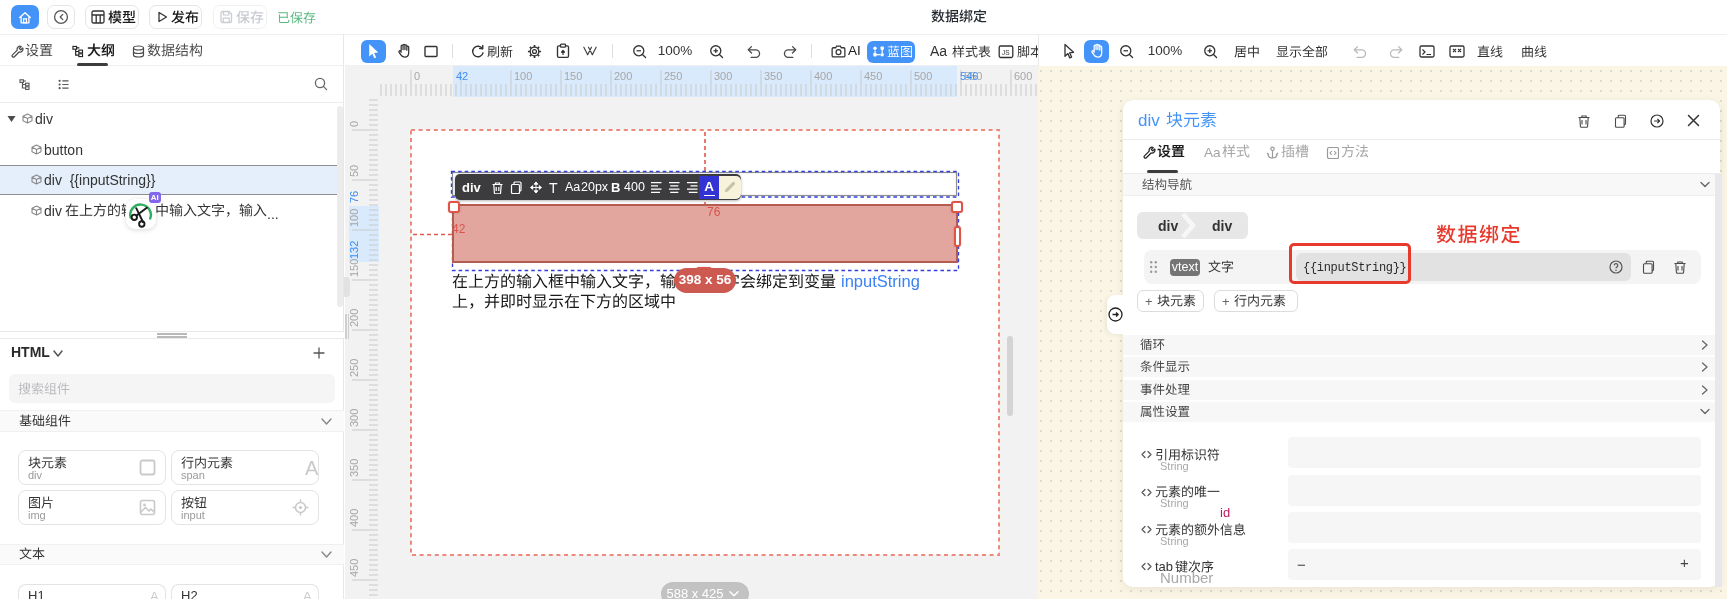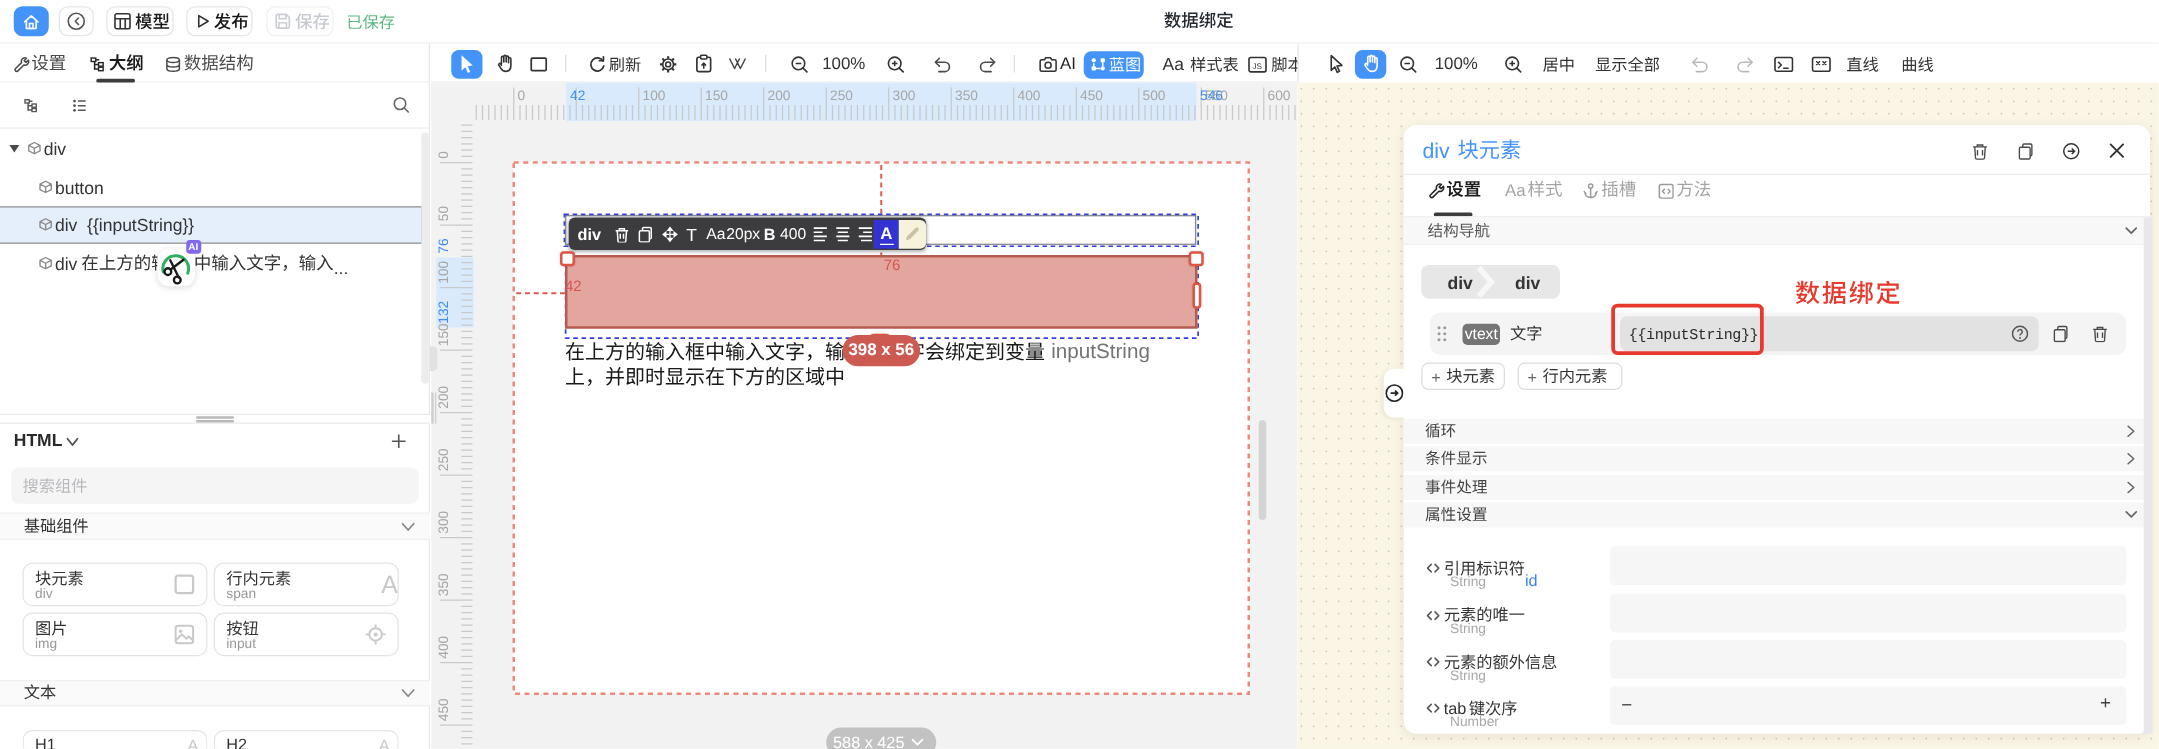--- a/index.html
+++ b/index.html
@@ -775,21 +775,21 @@
       <use href="#r6587" x="16000"></use>
       <use href="#r5b57" x="17000"></use>
       <use href="#r4f1a" x="18000"></use>
       <use href="#r7ed1" x="19000"></use>
       <use href="#r5b9a" x="20000"></use>
       <use href="#r5230" x="21000"></use>
       <use href="#r53d8" x="22000"></use>
       <use href="#r91cf" x="23000"></use>
     </g>
   </svg>
-<div class="abs" style="left:841px;top:269.125px;font-size:16.5px;color:#737373;font-weight:400;line-height:24.75px;white-space:nowrap;">inputString</div>
+<div class="abs" style="left:841px;top:269.125px;font-size:16.5px;color:#3b82f6;font-weight:400;line-height:24.75px;white-space:nowrap;">inputString</div>
 <svg class="t" style="left:452.0px;top:292.9px" width="224.0" height="17.3" viewBox="0 -880 14000 1080" fill="#1a1a1a">
     <g transform="scale(1,-1)">
       <use href="#r4e0a" x="0"></use>
       <use href="#rff0c" x="1000"></use>
       <use href="#r5e76" x="2000"></use>
       <use href="#r5373" x="3000"></use>
       <use href="#r65f6" x="4000"></use>
       <use href="#r663e" x="5000"></use>
       <use href="#r793a" x="6000"></use>
       <use href="#r5728" x="7000"></use>
@@ -1123,21 +1123,21 @@
   </svg>
 <svg class="t" style="left:1155.0px;top:485.0px" width="65.0" height="14.0" viewBox="0 -880 5000 1080" fill="#333">
     <g transform="scale(1,-1)">
       <use href="#r5143" x="0"></use>
       <use href="#r7d20" x="1000"></use>
       <use href="#r7684" x="2000"></use>
       <use href="#r552f" x="3000"></use>
       <use href="#r4e00" x="4000"></use>
     </g>
   </svg>
-<div class="abs" style="left:1220px;top:455px;font-size:13px;color:#3b82f6;font-weight:400;line-height:19.5px;white-space:nowrap;">id</div>
+<div class="abs" style="left:1220px;top:503px;font-size:13px;color:#be185d;font-weight:400;line-height:19.5px;white-space:nowrap;">id</div>
 <div class="abs" style="left:1160px;top:495.25px;font-size:11px;color:#a8a8a8;font-weight:400;line-height:16.5px;white-space:nowrap;">String</div>
 <div class="abs" style="left:1288px;top:474.5px;width:413px;height:31px;background:#f6f6f6;border-radius:4px"></div>
 <svg class="abs" style="left:1141px;top:525px;" width="11" height="9" viewBox="0 0 11 9">
     <path d="M4 1.5 L1 4.5 L4 7.5 M7 1.5 L10 4.5 L7 7.5" fill="none" stroke="#555" stroke-width="1.2" stroke-linejoin="round" stroke-linecap="round"></path>
   </svg>
 <svg class="t" style="left:1155.0px;top:522.5px" width="91.0" height="14.0" viewBox="0 -880 7000 1080" fill="#333">
     <g transform="scale(1,-1)">
       <use href="#r5143" x="0"></use>
       <use href="#r7d20" x="1000"></use>
       <use href="#r7684" x="2000"></use>
@@ -1153,16 +1153,16 @@
     <path d="M4 1.5 L1 4.5 L4 7.5 M7 1.5 L10 4.5 L7 7.5" fill="none" stroke="#555" stroke-width="1.2" stroke-linejoin="round" stroke-linecap="round"></path>
   </svg>
 <div class="abs" style="left:1155px;top:556.75px;font-size:13px;color:#333;font-weight:400;line-height:19.5px;white-space:nowrap;">tab</div>
 <svg class="t" style="left:1175.0px;top:559.5px" width="39.0" height="14.0" viewBox="0 -880 3000 1080" fill="#333">
     <g transform="scale(1,-1)">
       <use href="#r952e" x="0"></use>
       <use href="#r6b21" x="1000"></use>
       <use href="#r5e8f" x="2000"></use>
     </g>
   </svg>
-<div class="abs" style="left:1160px;top:569.75px;font-size:11px;color:#a8a8a8;font-weight:400;line-height:16.5px;white-space:nowrap;">Number</div>
+<div class="abs" style="left:1160px;top:569.75px;font-size:15px;color:#a8a8a8;font-weight:400;line-height:16.5px;white-space:nowrap;">Number</div>
 <div class="abs" style="left:1288px;top:549px;width:413px;height:31px;background:#f6f6f6;border-radius:4px"></div>
 <div class="abs" style="left:1297px;top:553.75px;font-size:15px;color:#444;font-weight:400;line-height:22.5px;white-space:nowrap;">−</div>
 <div class="abs" style="left:1680px;top:551.75px;font-size:15px;color:#444;font-weight:400;line-height:22.5px;white-space:nowrap;">+</div>
 <div class="abs" style="left:1715px;top:174px;width:7px;height:413px;background:#e8e8eb"></div>
 </body></html>

